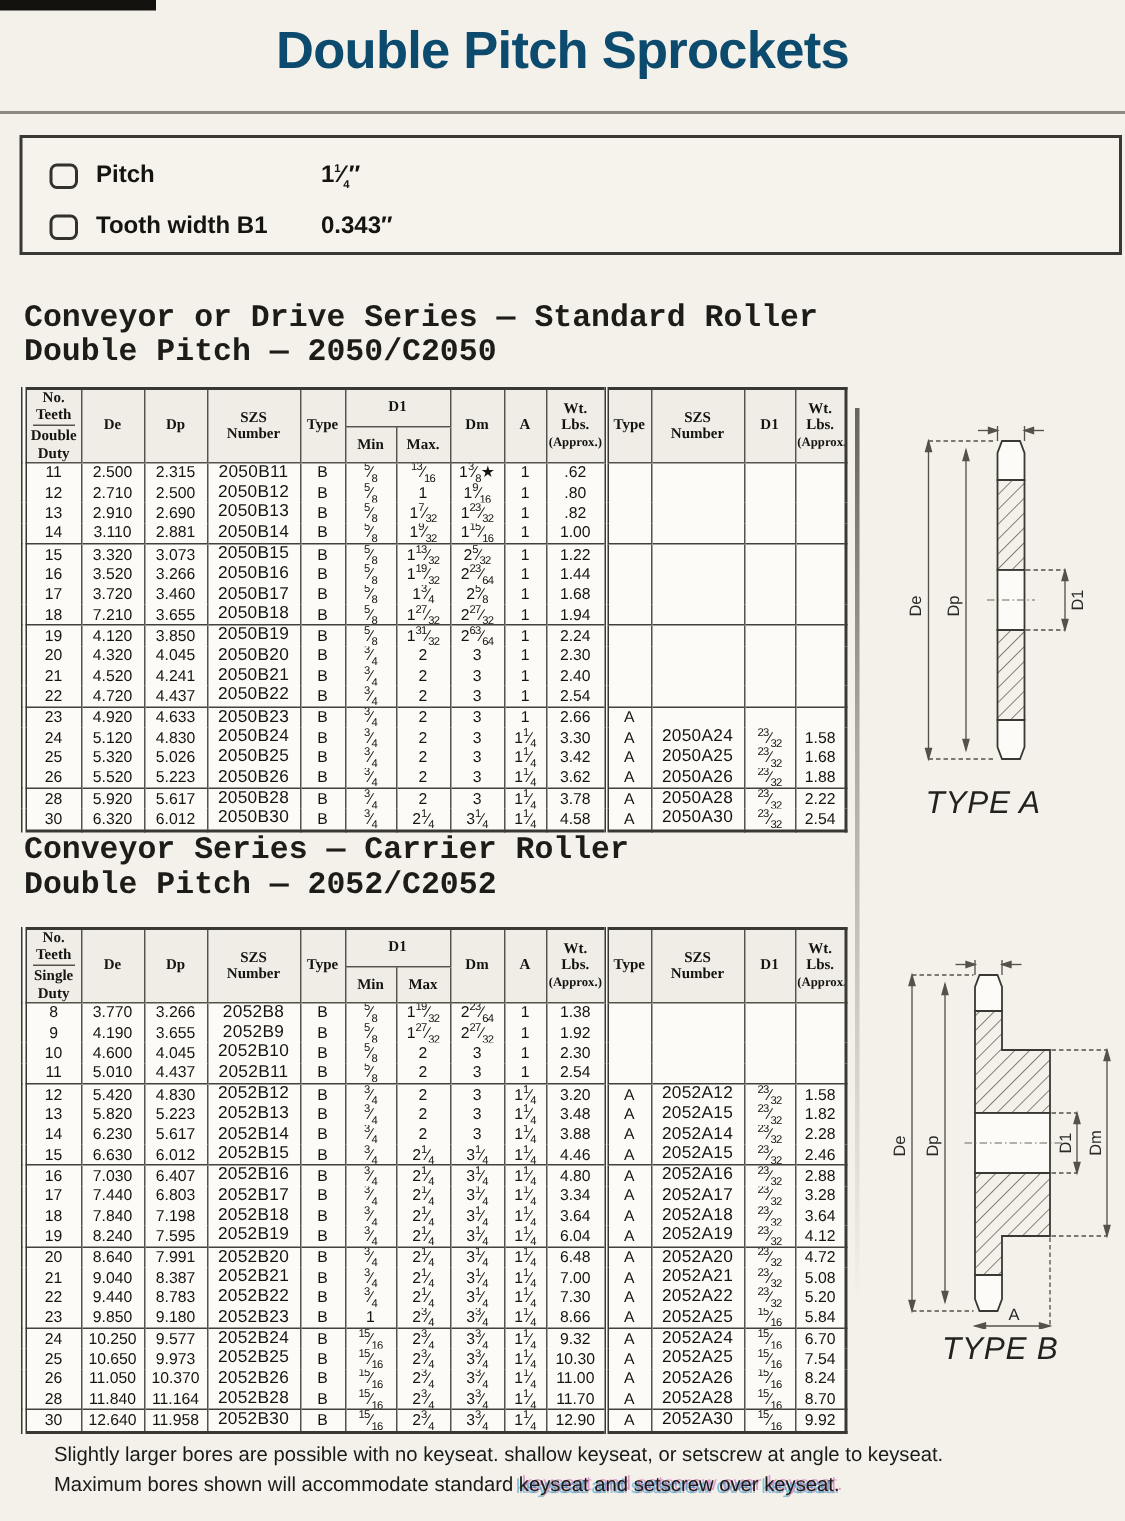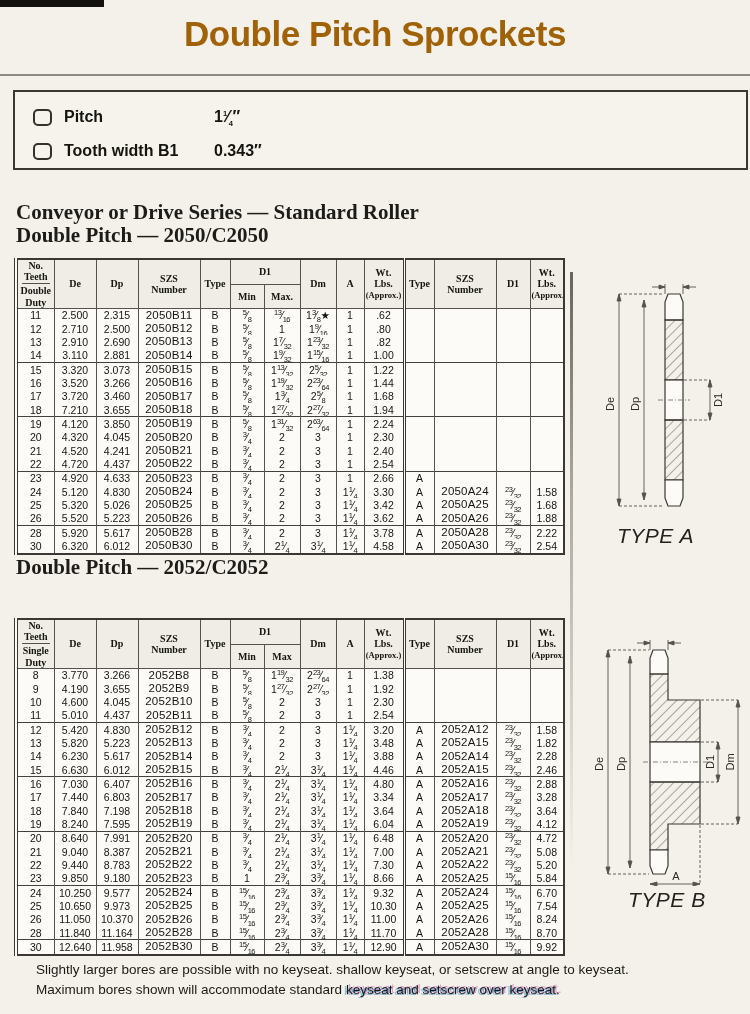--- a/index.html
+++ b/index.html
@@ -3,34 +3,34 @@
 <meta charset="utf-8">
 <style>
   html,body{margin:0;padding:0;}
   body{font-family:"Liberation Sans",sans-serif;color:#15140f;background:#e8e6e0;}
   .page{position:relative;width:750px;height:1014px;background:#f3f1ea;overflow:hidden;}
   .scan-bar{position:absolute;left:0;top:0;width:104px;height:7px;background:#14120f;}
   .scan-line{position:absolute;left:570px;top:272px;width:3px;height:630px;
     background:linear-gradient(#44413a,#9a968c 35%,rgba(150,146,138,0) 95%);opacity:.8;}
 
   .title{position:absolute;left:0;top:14px;width:750px;text-align:center;
-    font-size:35px;font-weight:bold;letter-spacing:-0.5px;color:#a16207;}
+    font-size:35px;font-weight:bold;letter-spacing:-0.5px;color:#0c4a6e;}
   .title-rule{position:absolute;left:0;top:74px;width:750px;height:2px;background:#8d8a82;}
 
   .spec-box{position:absolute;left:13px;top:90px;width:735px;height:80px;
     border:2px solid #3a3833;background:#f5f3ec;box-sizing:border-box;}
   .spec-row{position:absolute;left:18px;height:22px;display:flex;align-items:center;}
   .spec-row.r1{top:14px;}
   .spec-row.r2{top:48px;}
   .spec-bullet{width:15px;height:13px;border:2px solid #33312c;border-radius:5px;
     margin-right:12px;flex:none;}
   .spec-label{font-weight:bold;font-size:16px;width:150px;}
   .spec-value{font-weight:bold;font-size:16px;}
 
-  .sec-head{position:absolute;left:16px;width:560px;font-family:Liberation Serif, serif;
+  .sec-head{position:absolute;left:16px;width:560px;font-family:Liberation Mono, monospace;
     font-weight:bold;font-size:21px;line-height:1.1;color:#1d1c18;}
   .sec-head.h1{top:201px;}
   .sec-head.h2{top:556px;}
 
   table.spec{position:absolute;left:14px;border-collapse:collapse;table-layout:fixed;
     width:548px;background:#fcfbf7;border:2px solid #3a3833;border-left:4px double #3a3833;}
   table.spec.t1{top:258px;}
   table.spec.t2{top:618px;}
   table.spec th,table.spec td{border-left:1px solid #55524b;padding:0 1px;
     text-align:center;overflow:hidden;}
@@ -419,20 +419,21 @@
           <td class="c9">4.58</td>
           <td class="c10 c-blk">A</td>
           <td class="c11 c-szs">2050A30</td>
           <td class="c12"><span class="fr"><sup>23</sup>⁄<sub>32</sub></span></td>
           <td class="c13">2.54</td>
         </tr>
       </tbody>
     </table>
 
   <div class="sec-head h2">
+    <div>Conveyor Series — Carrier Roller</div>
     <div>Double Pitch — 2052/C2052</div>
   </div>
   <table class="spec t2">
       <colgroup>
         <col style="width:38px">
         <col style="width:42px">
         <col style="width:42px">
         <col style="width:62px">
         <col style="width:30px">
         <col style="width:34px">

